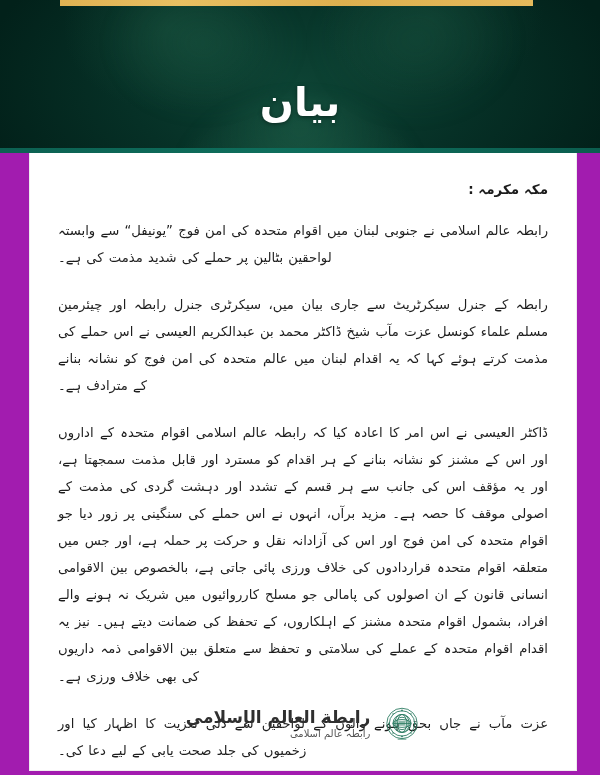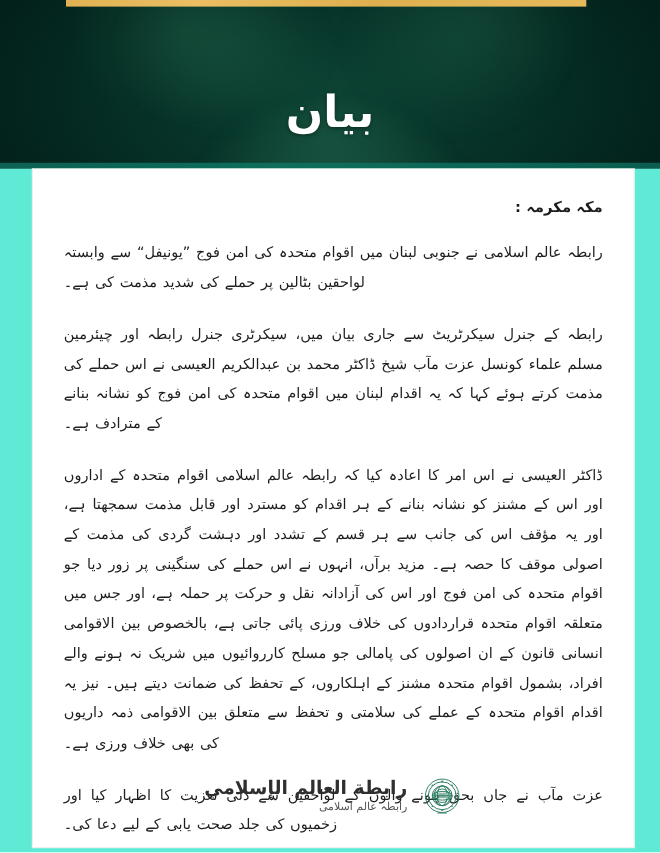--- a/index.html
+++ b/index.html
@@ -12,21 +12,21 @@
     height: 775px;
     background: #ffffff;
     font-family: "DejaVu Sans", "Liberation Sans", sans-serif;
     overflow: hidden;
   }
 
   .page {
     position: relative;
     width: 600px;
     height: 775px;
-    background: #5eead4;
+    background: #a21caf;
   }
 
   
   .banner {
     position: relative;
     width: 600px;
     height: 153px;
     background:
       radial-gradient(ellipse 190px 95px at 50% 118%, rgba(30,95,72,0.55) 0%, rgba(14,56,42,0.0) 72%),
       radial-gradient(ellipse 150px 120px at 28% 18%, rgba(26,84,63,0.45) 0%, rgba(10,45,34,0.0) 70%),
@@ -202,21 +202,21 @@
     <div class="banner-title">بیان</div>
     <div class="banner-underline"></div>
   </div>
 
   <div class="content-card">
     <div class="doc-body">
 
       <p class="dateline">مکہ مکرمہ :</p>
 
       <p class="para">رابطہ عالم اسلامی نے جنوبی لبنان میں اقوام متحدہ کی امن فوج ”یونیفل“ سے وابستہ لواحقین بٹالین پر حملے کی شدید مذمت کی ہے۔</p>
-      <p class="para">رابطہ کے جنرل سیکرٹریٹ سے جاری بیان میں، سیکرٹری جنرل رابطہ اور چیئرمین مسلم علماء کونسل عزت مآب شیخ ڈاکٹر محمد بن عبدالکریم العیسی نے اس حملے کی مذمت کرتے ہوئے کہا کہ یہ اقدام لبنان میں اقوام متحدہ کی امن فوج کو نشانہ بنانے کے مترادف ہے۔</p>
+      <p class="para">رابطہ کے جنرل سیکرٹریٹ سے جاری بیان میں، سیکرٹری جنرل رابطہ اور چیئرمین مسلم علماء کونسل عزت مآب شیخ ڈاکٹر محمد بن عبدالکریم العیسی نے اس حملے کی مذمت کرتے ہوئے کہا کہ یہ اقدام لبنان میں عالم متحدہ کی امن فوج کو نشانہ بنانے کے مترادف ہے۔</p>
       <p class="para">ڈاکٹر العیسی نے اس امر کا اعادہ کیا کہ رابطہ عالم اسلامی اقوام متحدہ کے اداروں اور اس کے مشنز کو نشانہ بنانے کے ہر اقدام کو مسترد اور قابل مذمت سمجھتا ہے، اور یہ مؤقف اس کی جانب سے ہر قسم کے تشدد اور دہشت گردی کی مذمت کے اصولی موقف کا حصہ ہے۔ مزید برآں، انہوں نے اس حملے کی سنگینی پر زور دیا جو اقوام متحدہ کی امن فوج اور اس کی آزادانہ نقل و حرکت پر حملہ ہے، اور جس میں متعلقہ اقوام متحدہ قراردادوں کی خلاف ورزی پائی جاتی ہے، بالخصوص بین الاقوامی انسانی قانون کے ان اصولوں کی پامالی جو مسلح کارروائیوں میں شریک نہ ہونے والے افراد، بشمول اقوام متحدہ مشنز کے اہلکاروں، کے تحفظ کی ضمانت دیتے ہیں۔ نیز یہ اقدام اقوام متحدہ کے عملے کی سلامتی و تحفظ سے متعلق بین الاقوامی ذمہ داریوں کی بھی خلاف ورزی ہے۔</p>
       <p class="para">عزت مآب نے جاں بحق ہونے والوں کے لواحقین سے دلی تعزیت کا اظہار کیا اور زخمیوں کی جلد صحت یابی کے لیے دعا کی۔</p>
 
     </div>
 
     <div class="footer-logo">
       <span class="logo-emblem">
         <svg viewBox="0 0 64 64" width="36" height="36" aria-hidden="true">
           <g fill="none" stroke="#2e7d63" stroke-width="1.6">
             <circle cx="32" cy="31" r="27"></circle>

